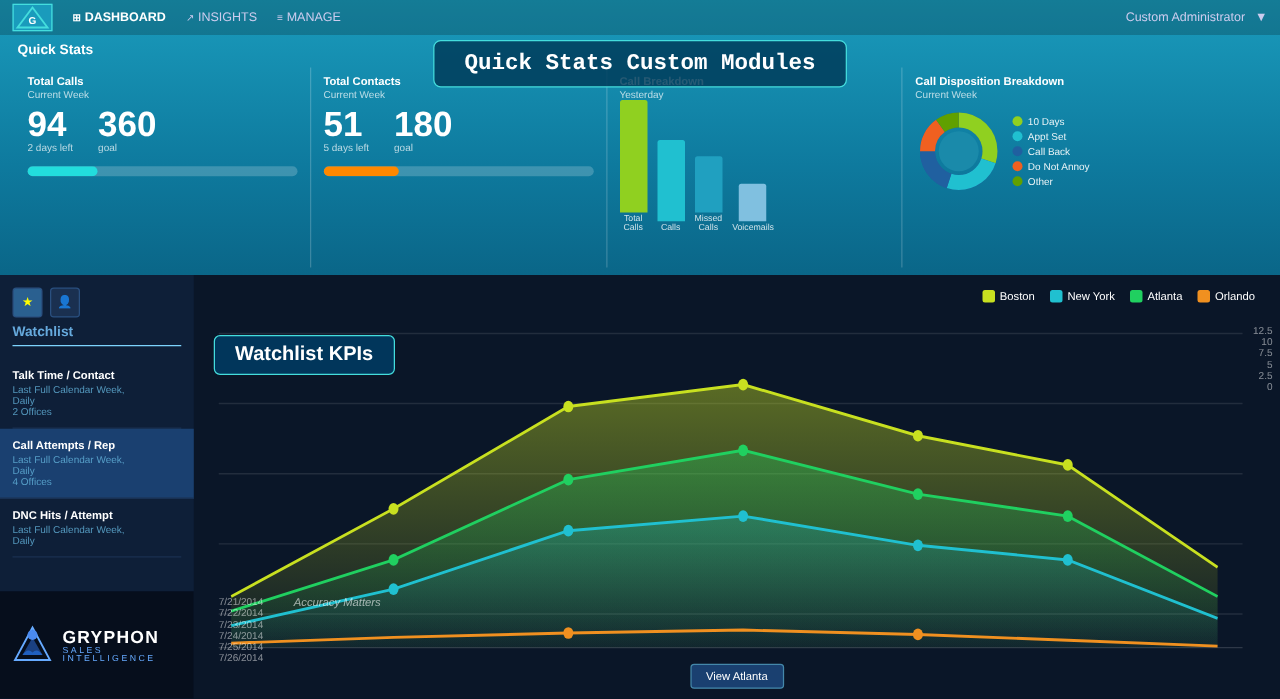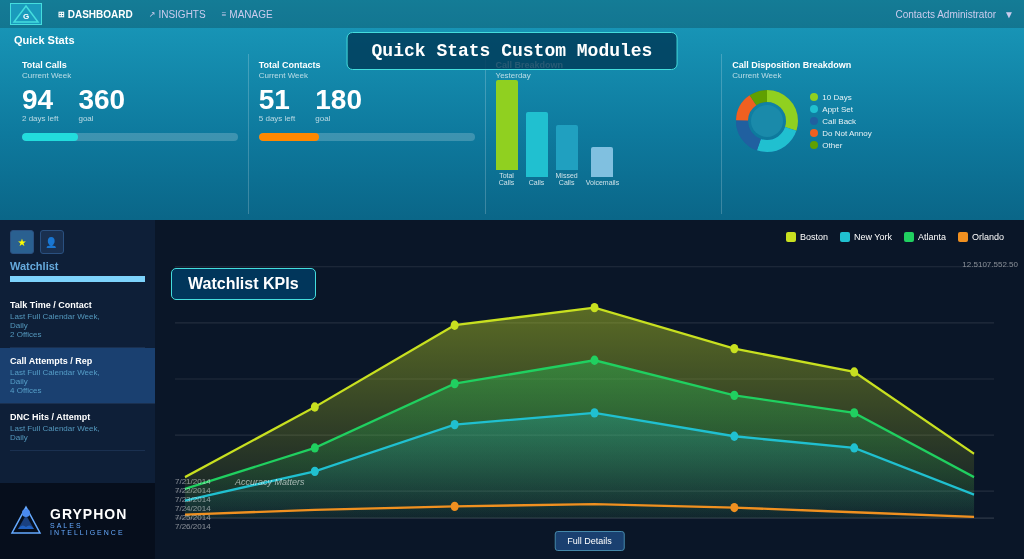--- a/index.html
+++ b/index.html
@@ -334,21 +334,21 @@
       background: #2a6090;
       color: #ff0;
     }
 
     .sidebar-heading {
       color: #6adf;
       font-size: 11px;
       font-weight: bold;
       margin-bottom: 10px;
       padding-bottom: 4px;
-      border-bottom: 6px solid #7dd3fc;
+      border-bottom: 1px solid #7dd3fc;
     }
 
     .kpi-item {
       padding: 8px 0;
       border-bottom: 1px solid #1a3050;
     }
 
     .kpi-item.active {
       background: #1a4070;
       margin: 0 -10px;
@@ -439,21 +439,21 @@
       padding: 4px 12px;
       cursor: pointer;
     }
 
     
     .gryphon-logo {
       position: absolute;
       bottom: 0;
       left: 0;
       width: 155px;
-      height: 76px;
+      height: 86px;
       background: #060e1c;
       display: flex;
       align-items: center;
       padding: 8px;
       gap: 6px;
     }
 
     .gryphon-icon {
       width: 36px;
       height: 36px;
@@ -487,21 +487,21 @@
       font-size: 9px;
       font-style: italic;
     }
 
     .y-axis-labels {
       position: absolute;
       right: 6px;
       top: 40px;
       height: calc(100% - 60px);
       display: flex;
-      flex-direction: row;
+      flex-direction: column;
     }
 
     .y-label {
       color: rgba(255,255,255,0.5);
       font-size: 8px;
       text-align: right;
     }
 
     .x-axis-labels {
       position: absolute;
@@ -540,21 +540,21 @@
       <div class="nav-item">
         <span class="nav-icon">↗</span>
         <span>INSIGHTS</span>
       </div>
       <div class="nav-item">
         <span class="nav-icon">≡</span>
         <span>MANAGE</span>
       </div>
     </div>
     <div class="header-right">
-      <span>Contacts Administrator</span>
+      <span>Custom Administrator</span>
       <span>▼</span>
     </div>
   </div>
 
 
   <div class="quick-stats-label">Quick Stats</div>
 
   <div class="modal-title">Quick Stats Custom Modules</div>
 
   <div class="stats-row">
@@ -803,17 +803,17 @@
       <span class="x-label">7/22/2014</span>
       <span class="x-label">7/23/2014</span>
       <span class="x-label">7/24/2014</span>
       <span class="x-label">7/25/2014</span>
       <span class="x-label">7/26/2014</span>
     </div>
 
     <div class="accuracy-label">Accuracy Matters</div>
 
     <div class="chart-buttons">
-      <button class="chart-btn">Full Details</button>
+      <button class="chart-btn">View Atlanta</button>
     </div>
 
   </div>
 </div>
 
 </body></html>

